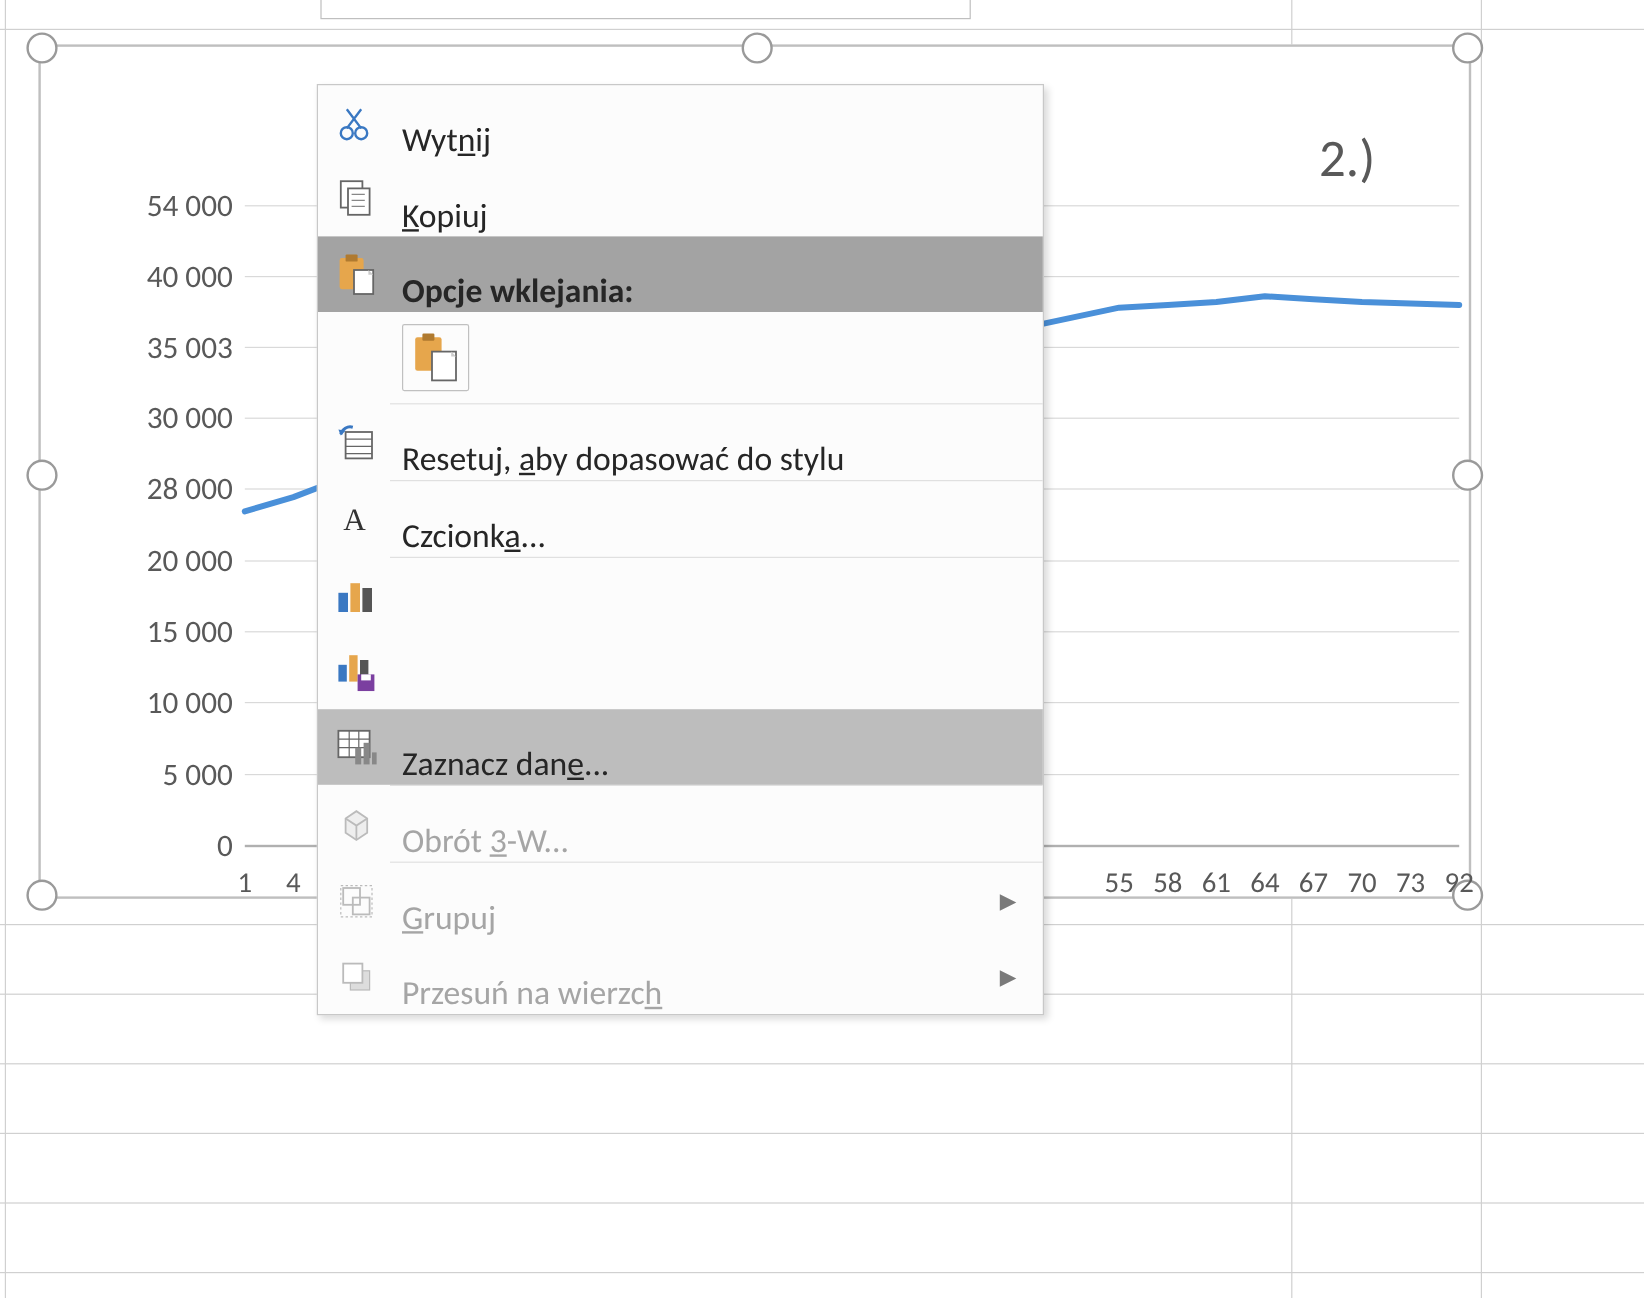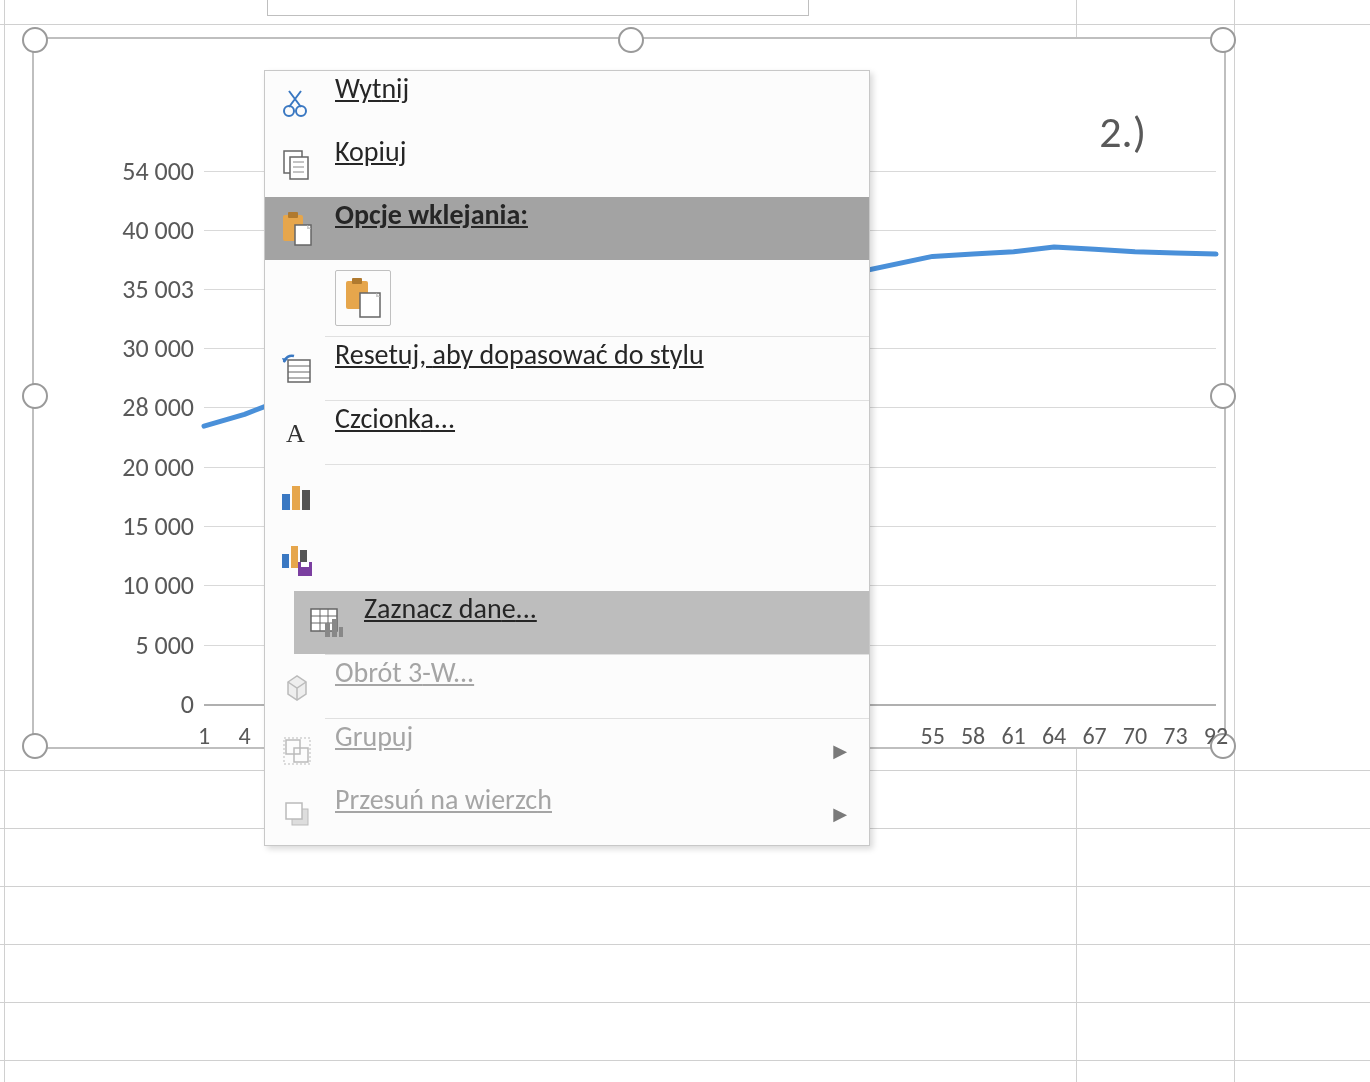--- a/index.html
+++ b/index.html
@@ -20,24 +20,24 @@
   .grid-h{position:absolute;left:116px;right:0;height:1px;background:#d9d9d9;}
   .ylab{position:absolute;left:0;width:106px;text-align:right;font-size:26px;color:#595959;transform:translateY(-50%);}  
   .xaxis{position:absolute;bottom:-42px;left:116px;right:0;height:32px;}
   .xlab{position:absolute;font-size:24px;color:#595959;top:0;transform:translateX(-50%);}  
   .baseline{position:absolute;left:116px;right:0;height:2px;background:#b0b0b0;}
   .title-frag{position:absolute;top:66px;right:78px;font-size:44px;color:#595959;font-family:"Calibri","Segoe UI",sans-serif;}
   svg.series{position:absolute;left:116px;top:0;width:1012px;height:534px;overflow:visible;}
 
   
   .ctx{position:absolute;left:264px;top:70px;width:604px;border:1px solid #c8c8c8;background:#fcfcfc;box-shadow:3px 3px 6px rgba(0,0,0,.15);}  
-  .ctx .item{display:flex;align-items:flex-start;height:63px;font-size:28px;color:#262626;padding-left:70px;position:relative;text-decoration:underline;}
+  .ctx .item{display:flex;align-items:flex-end;height:63px;font-size:28px;color:#262626;padding-left:70px;position:relative;}
   .ctx .item .ic{position:absolute;left:12px;top:50%;transform:translateY(-50%);width:40px;height:40px;display:flex;align-items:center;justify-content:center;}
   .ctx .head{font-weight:600;background:#a3a3a3;}
-  .ctx .item.hl{background:#bdbdbd;margin-left:29px;}
+  .ctx .item.hl{background:#bdbdbd;}
   .ctx .item.dis{color:#a5a5a5;}
   .ctx .sep{height:1px;background:#e0e0e0;margin-left:60px;}
   .ctx .u{text-decoration:underline;}
   .ctx .arrow{position:absolute;right:22px;top:50%;transform:translateY(-50%);font-size:18px;color:#7a7a7a;}
   .paste-opt{height:76px;padding-left:70px;display:flex;align-items:center;}
   .paste-opt .pbox{width:54px;height:54px;border:1px solid #c0c0c0;border-radius:2px;display:flex;align-items:center;justify-content:center;}
 </style>
 </head>
 <body>
 

